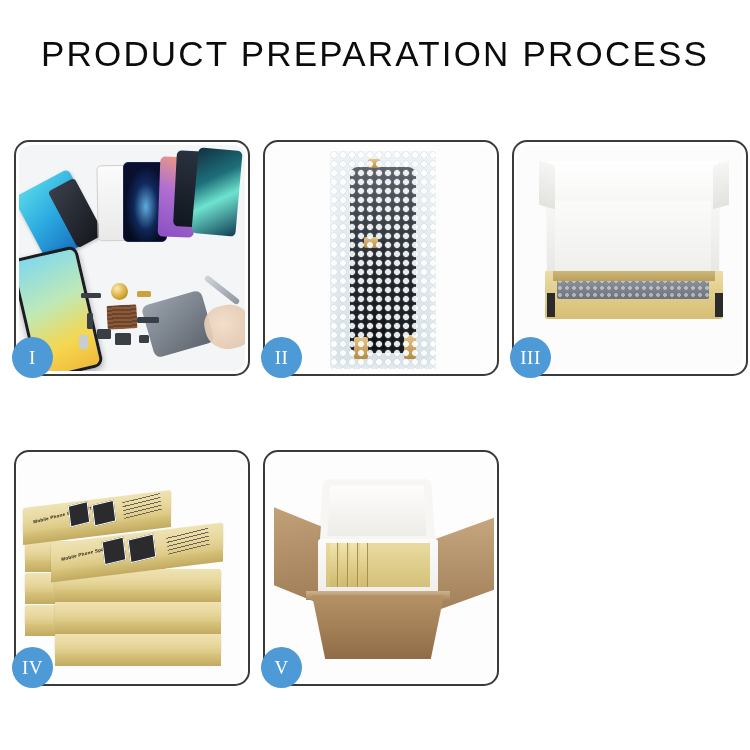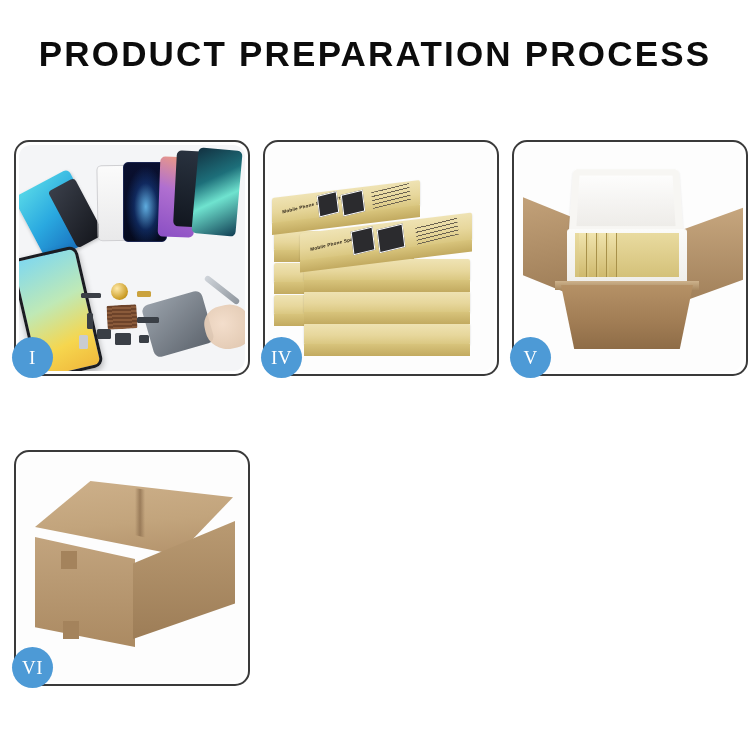--- a/index.html
+++ b/index.html
@@ -18,21 +18,21 @@
     width: 750px;
     height: 750px;
     position: relative;
     background: #ffffff;
   }
 
   
   .header { padding-top: 36px; text-align: center; }
   .title {
     font-size: 35px;
-    font-weight: 700;
+    font-weight: 400;
     letter-spacing: 2.2px;
     color: #0c0c0c;
     line-height: 1;
     font-family: "Liberation Sans", sans-serif;
     white-space: nowrap;
   }
   .subtitle {
     margin-top: 13px;
     font-size: 15.3px;
     font-weight: 400;
@@ -351,21 +351,49 @@
         <div class="sp" style="left:96px;top:188px;width:16px;height:12px;"></div>
         <div class="sp" style="left:118px;top:172px;width:22px;height:6px;"></div>
         <div class="sp" style="left:60px;top:190px;width:9px;height:14px;background:#c9ccd1;"></div>
         <div class="sp" style="left:120px;top:190px;width:10px;height:8px;"></div>
         <div class="tool"></div>
         <div class="hand"></div>
       </div>
       <div class="badge">I</div>
     </div>
 
-
+    <div class="panel">
+      <div class="photo p2">
+        <div class="bubblebag">
+          <div class="part-dark"></div>
+          <div class="part-strip"></div>
+          <div class="tape" style="left:38px;top:8px;width:12px;height:9px;"></div>
+          <div class="tape" style="left:34px;top:86px;width:14px;height:11px;"></div>
+          <div class="tape" style="left:24px;top:186px;width:14px;height:22px;"></div>
+          <div class="tape" style="left:74px;top:184px;width:12px;height:24px;"></div>
+          <div class="bubbles"></div>
+        </div>
+      </div>
+      <div class="badge">II</div>
+    </div>
+
+    <div class="panel">
+      <div class="photo p3">
+        <div class="b3-lid"></div>
+        <div class="b3-lid-flap"></div>
+        <div class="b3-lid-flap r"></div>
+        <div class="b3-foam"></div>
+        <div class="b3-tray"></div>
+        <div class="b3-fill"></div>
+        <div class="b3-tray-in"></div>
+        <div class="b3-corner" style="left:30px;"></div>
+        <div class="b3-corner" style="left:198px;"></div>
+      </div>
+      <div class="badge">III</div>
+    </div>
 
     <div class="panel">
       <div class="photo p4">
         <div class="stack">
 
           <div class="kbox" style="left:6px;top:150px;width:140px;height:20px;">
               <div class="side"></div>
             </div>
           <div class="kbox" style="left:6px;top:118px;width:140px;height:20px;">
               <div class="side"></div>
@@ -413,26 +441,15 @@
         <div class="v-slat" style="left:62px;"></div>
         <div class="v-slat" style="left:72px;"></div>
         <div class="v-slat" style="left:82px;"></div>
         <div class="v-slat" style="left:92px;"></div>
         <div class="v-rim"></div>
         <div class="v-body"></div>
       </div>
       <div class="badge">V</div>
     </div>
 
-    <div class="panel">
-      <div class="photo p6">
-        <div class="c-top"></div>
-        <div class="c-seam"></div>
-        <div class="c-front"></div>
-        <div class="c-side"></div>
-        <div class="c-tab" style="left:42px;top:96px;width:16px;height:18px;"></div>
-        <div class="c-tab" style="left:44px;top:166px;width:16px;height:18px;"></div>
-      </div>
-      <div class="badge">VI</div>
-    </div>
 
   </div>
 </div>
 
 </body></html>

